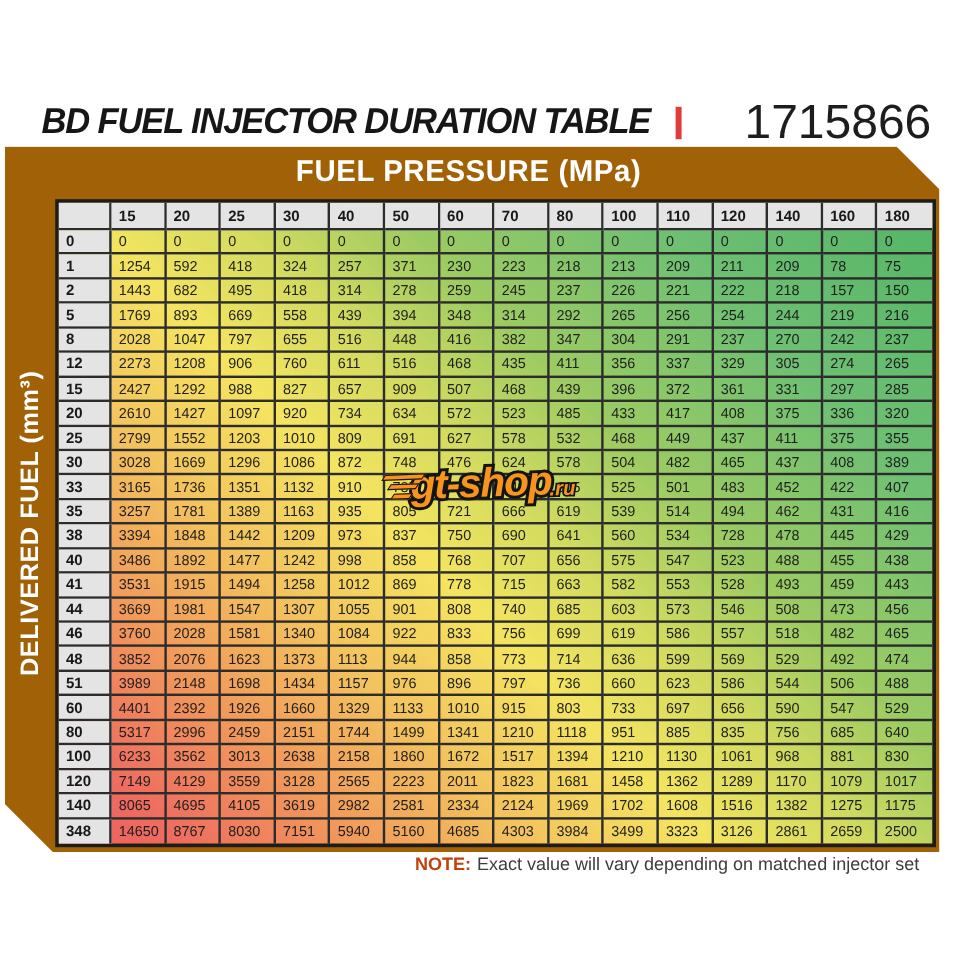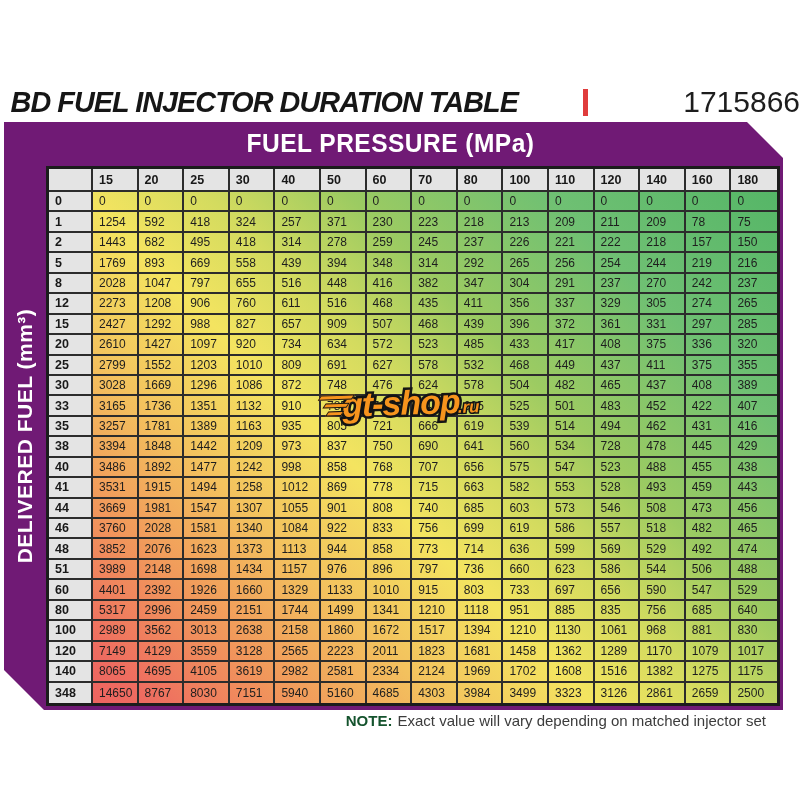--- a/index.html
+++ b/index.html
@@ -1,29 +1,29 @@
 <!DOCTYPE html>
 <html><head>
 <meta charset="utf-8">
 <style>
   * { margin:0; padding:0; box-sizing:border-box; }
   html,body { width:800px; height:800px; background:#fff; overflow:hidden;
               font-family:"Liberation Sans", sans-serif; position:relative; }
 
   
   .title-row { position:absolute; top:84px; left:0; width:800px; height:36px;
-               display:flex; align-items:center; justify-content:space-between; gap:11px; }
+               display:flex; align-items:center; justify-content:center; gap:11px; }
   .title-main { font-size:30px; font-weight:700; font-style:italic; color:#161616;
                 letter-spacing:-1px; transform:scaleX(0.96); white-space:nowrap; }
   .title-sep { width:5px; height:27px; background:#e03c3c; }
-  .title-num { font-size:30px; font-weight:400; color:#1d1d1d; letter-spacing:0;margin-left:41px; }
+  .title-num { font-size:40px; font-weight:400; color:#1d1d1d; letter-spacing:0;margin-left:41px; }
 
   
   .panel { position:absolute; left:4px; top:122px; width:779px; height:588px;
-           background:#701a75;
+           background:#a16207;
            clip-path: polygon(0 0, calc(100% - 36px) 0, 100% 36px, 100% 100%, 40px 100%, 0 calc(100% - 40px)); }
   .pressure-header { position:absolute; top:7px; left:0; right:6px; text-align:center;
                      font-size:25px; font-weight:700; color:#ffffff; letter-spacing:0.5px;
                      font-style:normal; transform:scaleX(0.98); white-space:nowrap; }
   .side-label-box { position:absolute; left:0; top:44px; width:42px; height:540px;
                     display:flex; align-items:center; justify-content:center; }
   .side-label-box span { transform:rotate(-90deg); white-space:nowrap; color:#fff;
                          font-size:21px; font-weight:700; letter-spacing:0.5px; }
 
   
@@ -39,21 +39,21 @@
           display:flex; align-items:center; padding-left:6px;
           font-size:12px; color:#1e1e1e; overflow:hidden; white-space:nowrap; }
   .cell.hdr { background:#e4e4e4; font-weight:700; color:#181818; font-size:12.5px; }
   .cell.lbl { background:#e4e4e4; font-weight:700; color:#181818; font-size:12.5px; }
   .cell.last-col { border-right:none; }
   .cell.last-row { border-bottom:none; }
 
   
   .note { position:absolute; top:712px; right:34px; font-size:15px; color:#3c3c3c;
           white-space:nowrap; }
-  .note b { color:#14532d; font-weight:700; margin-right:5px; }
+  .note b { color:#c2410c; font-weight:700; margin-right:5px; }
 
   
   .watermark { position:absolute; left:314px; top:384px; display:flex; align-items:center;
                transform:rotate(-2deg); z-index:5; }
   .swoosh { display:flex; flex-direction:column; gap:3px; margin-right:-6px; transform:skewX(-35deg); }
   .swoosh i { display:block; height:5px; background:#f7941d; border:1px solid #141414; }
   .swoosh i:nth-child(1){ width:34px; }
   .swoosh i:nth-child(2){ width:24px; margin-left:10px; }
   .swoosh i:nth-child(3){ width:16px; margin-left:18px; }
   .wm-text { font-size:34px; font-weight:700; font-style:italic; letter-spacing:-1px;
@@ -424,21 +424,21 @@
         <div class="cell ">1341</div>
         <div class="cell ">1210</div>
         <div class="cell ">1118</div>
         <div class="cell ">951</div>
         <div class="cell ">885</div>
         <div class="cell ">835</div>
         <div class="cell ">756</div>
         <div class="cell ">685</div>
         <div class="cell  last-col">640</div>
         <div class="cell lbl">100</div>
-        <div class="cell ">2989</div>
+        <div class="cell ">6233</div>
         <div class="cell ">3562</div>
         <div class="cell ">3013</div>
         <div class="cell ">2638</div>
         <div class="cell ">2158</div>
         <div class="cell ">1860</div>
         <div class="cell ">1672</div>
         <div class="cell ">1517</div>
         <div class="cell ">1394</div>
         <div class="cell ">1210</div>
         <div class="cell ">1130</div>

